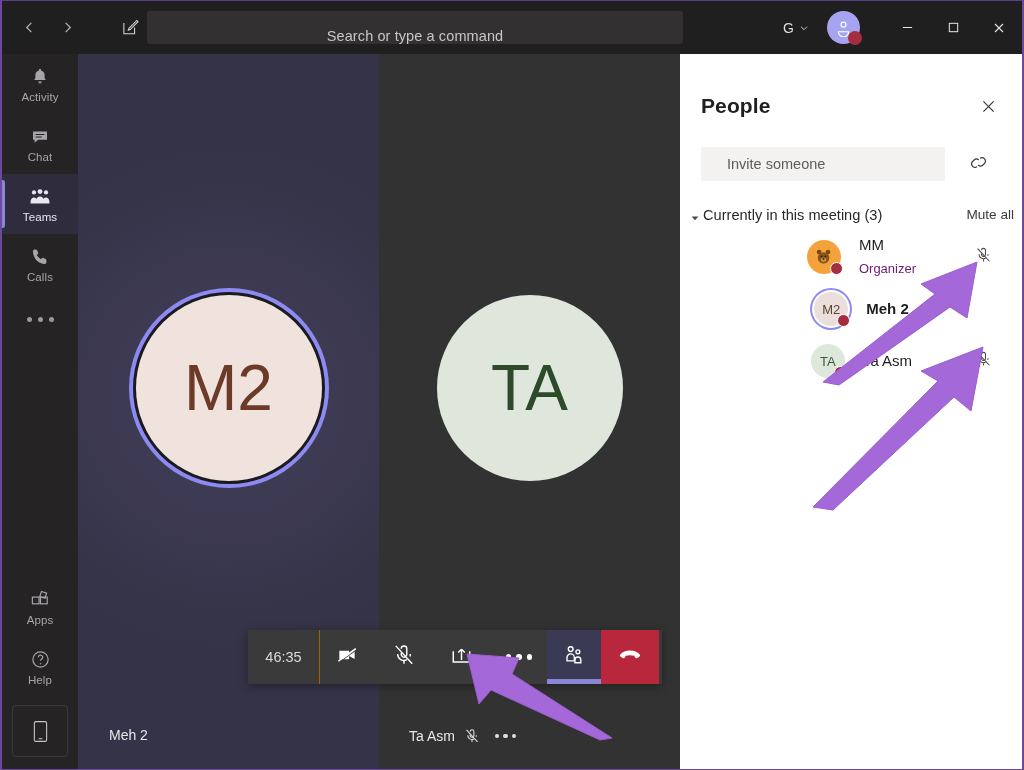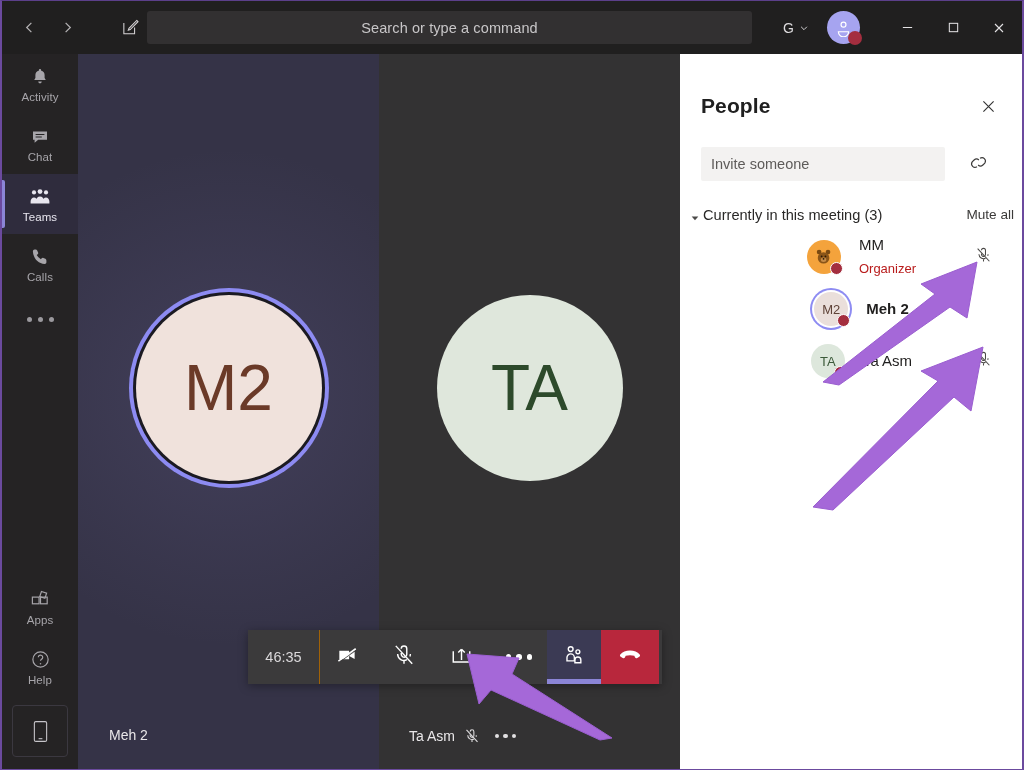--- a/index.html
+++ b/index.html
@@ -27,23 +27,23 @@
   .navbtn {
     width:34px; height:34px; display:flex; align-items:center; justify-content:center;
     color:#b5b3b5; border-radius:3px;
   }
   .navbtn svg { display:block; }
   .compose-btn {
     width:36px; height:34px; display:flex; align-items:center; justify-content:center;
     color:#d6d4d6; margin-left:28px;
   }
   .searchbar {
-    position:absolute; left:145px; top:10px; width:605px; height:33px;
+    position:absolute; left:145px; top:10px; width:536px; height:33px;
     background:#323031; border-radius:3px;
-    display:flex; align-items:center; justify-content:center;
+    display:flex; align-items:flex-end; justify-content:center;
   }
   .searchbar .ph {
     color:#c8c6c8; font-size:14.5px; letter-spacing:.1px;
   }
   .right-cluster {
     position:absolute; right:0; top:0; height:53px; display:flex; align-items:center;
   }
   .gpill {
     display:flex; align-items:center; gap:5px; color:#dedcde;
     font-size:14px; margin-right:12px; padding:4px 6px;
@@ -175,21 +175,21 @@
   }
   .panel-close {
     position:absolute; right:25px; top:44px; color:#333; cursor:pointer;
   }
   .invite-row {
     position:absolute; left:21px; top:93px; width:300px; height:34px;
     display:flex; align-items:center;
   }
   .invite-input {
     width:244px; height:34px; background:#f3f2f1; border:none;
-    padding:0 10px; font-size:14.5px; color:#484644;
+    padding:0 26px; font-size:14.5px; color:#484644;
     font-family:"Liberation Sans", sans-serif; border-radius:2px;
   }
   .invite-input::placeholder { color:#5d5b59; opacity:1; }
   .link-btn {
     width:40px; height:34px; margin-left:13px;
     display:flex; align-items:center; justify-content:center; color:#3b3a39;
   }
   .section-row {
     position:absolute; left:7px; top:143px; width:320px; height:26px;
     display:flex; align-items:flex-end;
@@ -211,21 +211,21 @@
   .pav .sdot {
     position:absolute; right:-2px; bottom:-1px; width:13px; height:13px;
     border-radius:50%; background:#a42e3f; border:1.5px solid #fff;
   }
   .pav.mm { background:#f4a33c; color:#7a4a12; font-size:16px; }
   .pav.m2 { background:#eadfdb; color:#5f4338; box-shadow:0 0 0 2px #fff, 0 0 0 4px #8d8bf2; }
   .pav.ta { background:#dde7dc; color:#3c5a3a; }
   .pmeta { margin-left:18px; display:flex; flex-direction:column; justify-content:center; }
   .pname { font-size:15px; color:#201f1e; line-height:1.25; }
   .pname.bold { font-weight:700; }
-  .psub { font-size:13px; color:#b91c1c; line-height:1.3;margin-top:6px; }
+  .psub { font-size:13px; color:#701a75; line-height:1.3;margin-top:6px; }
   .pmic {
     position:absolute; right:30px; top:50%; transform:translateY(-50%);
     color:#4a4846;
   }
 
   
   .anno { position:absolute; pointer-events:none; }
   #arrow1 { left:815px; top:255px; width:180px; height:130px; }
   #arrow2 { left:805px; top:340px; width:200px; height:170px; }
   #arrow3 { left:455px; top:645px; width:160px; height:95px; }

